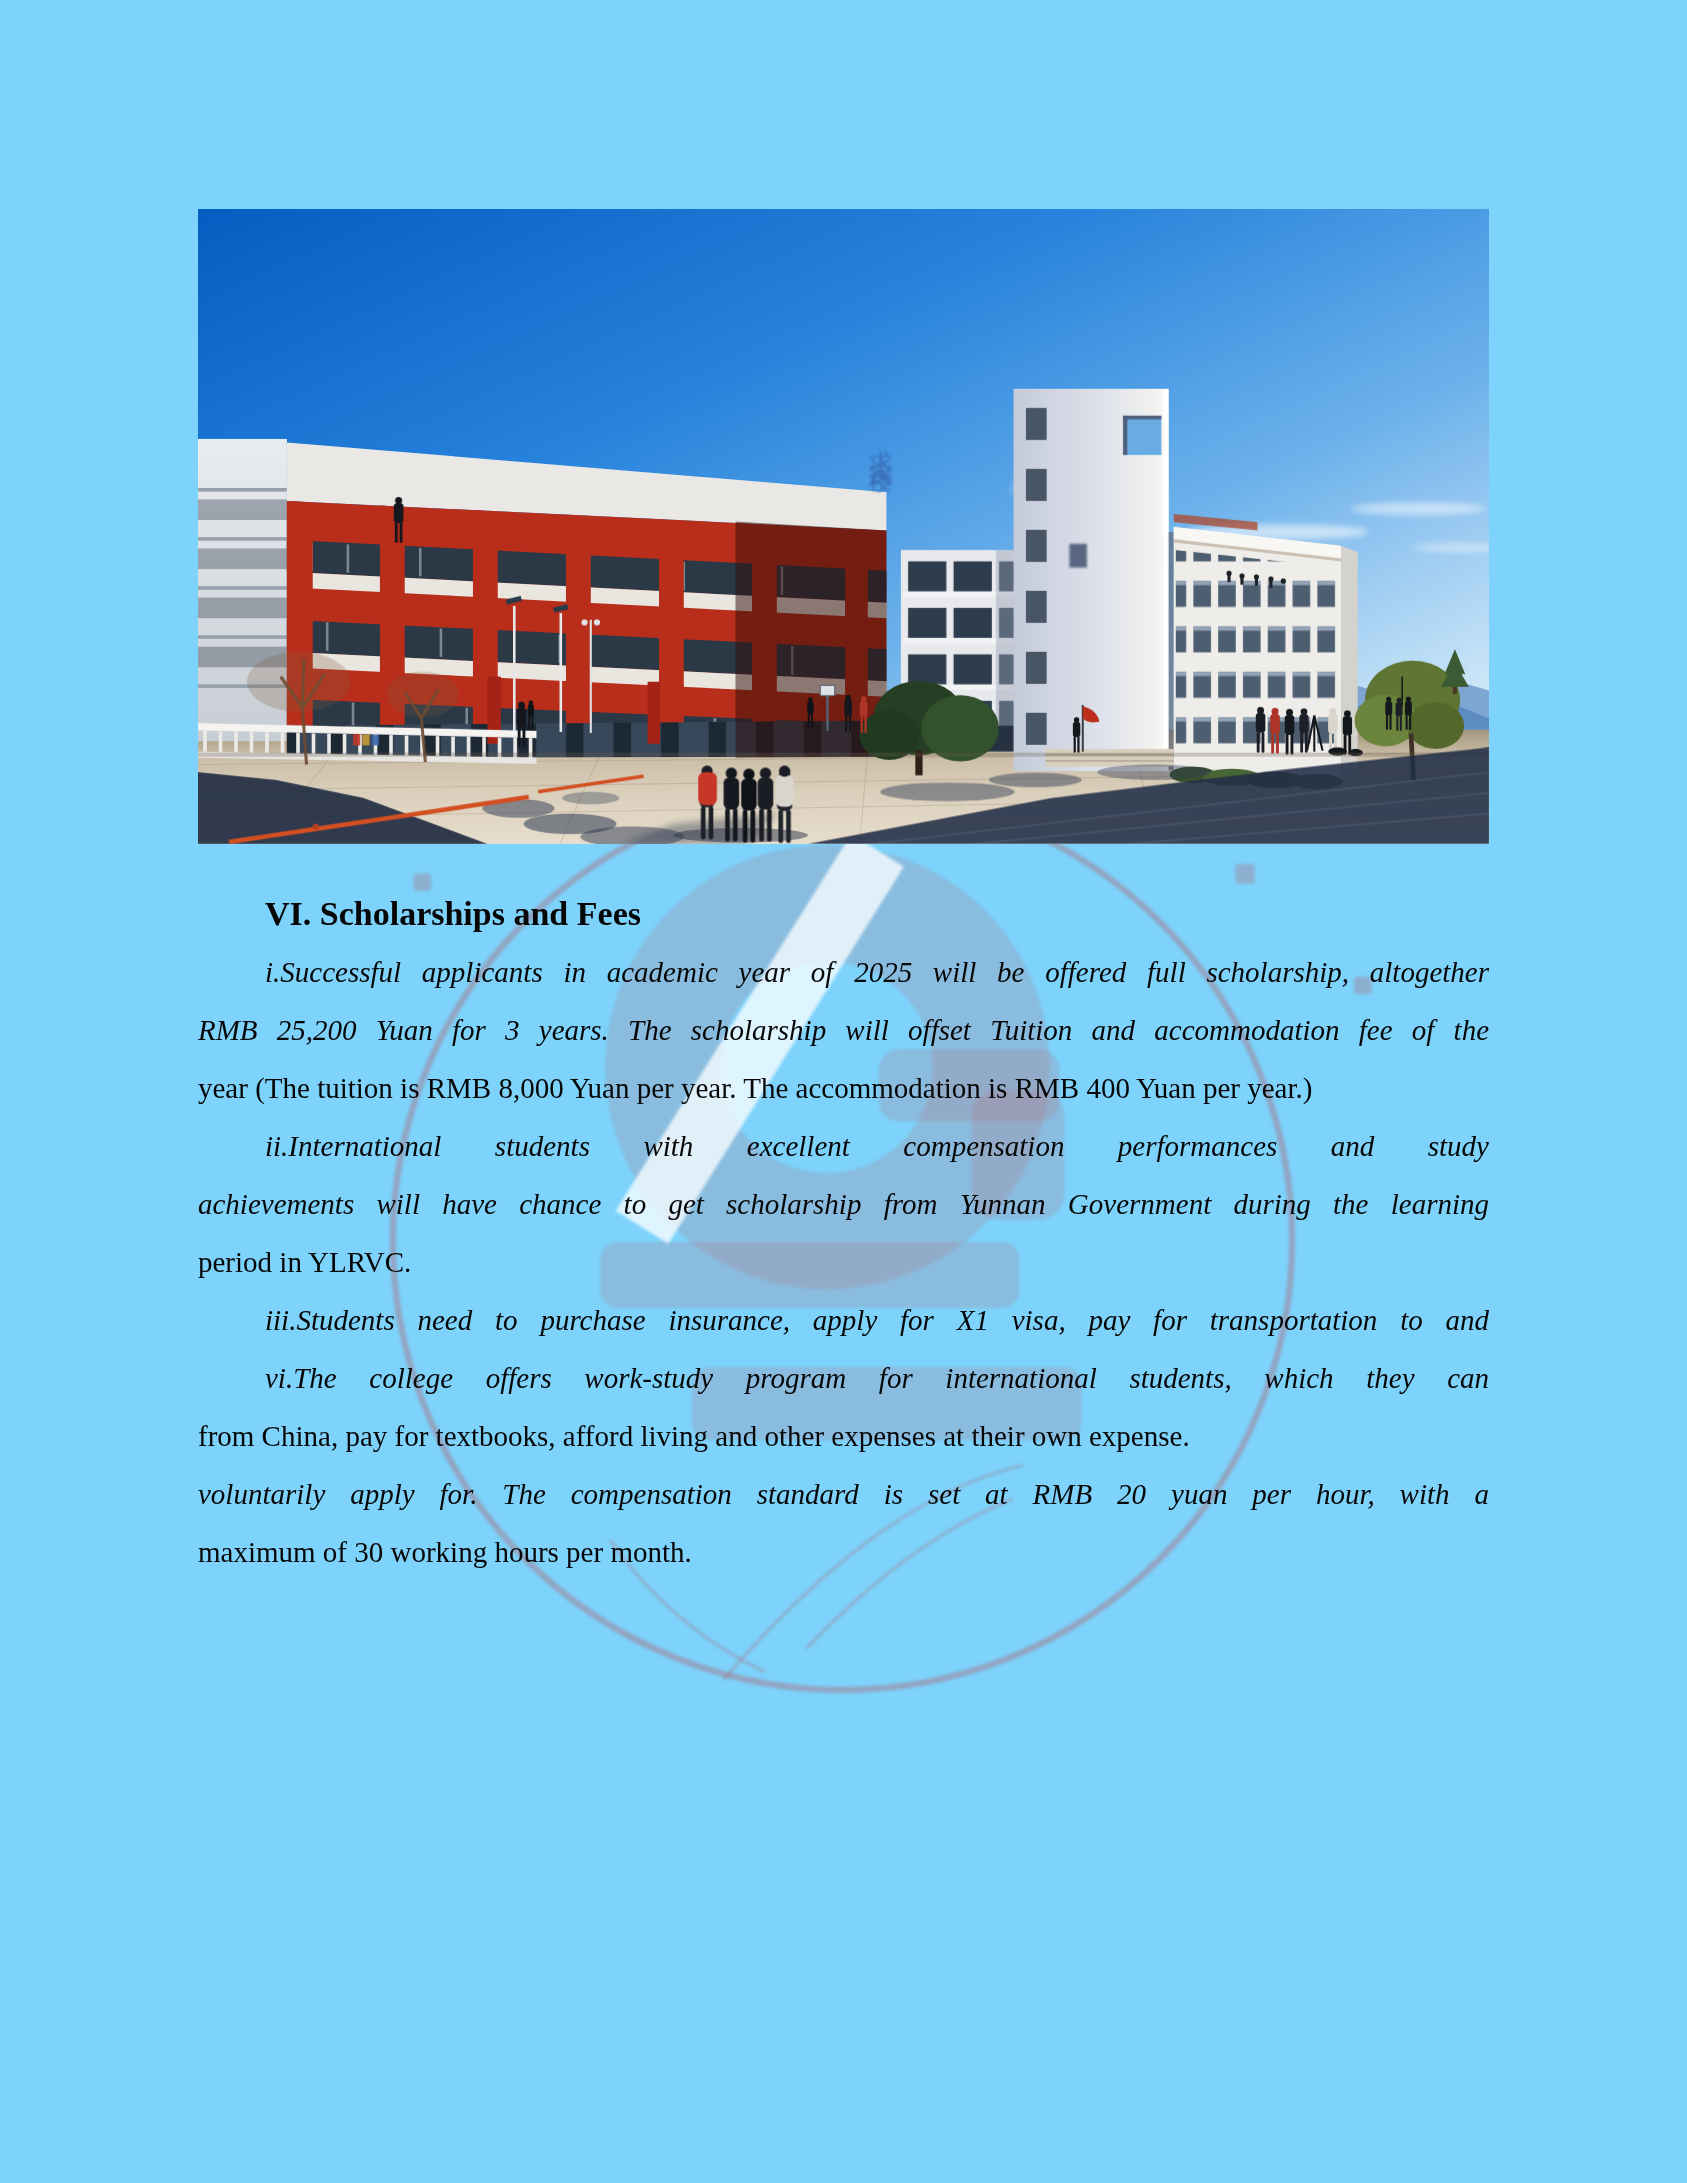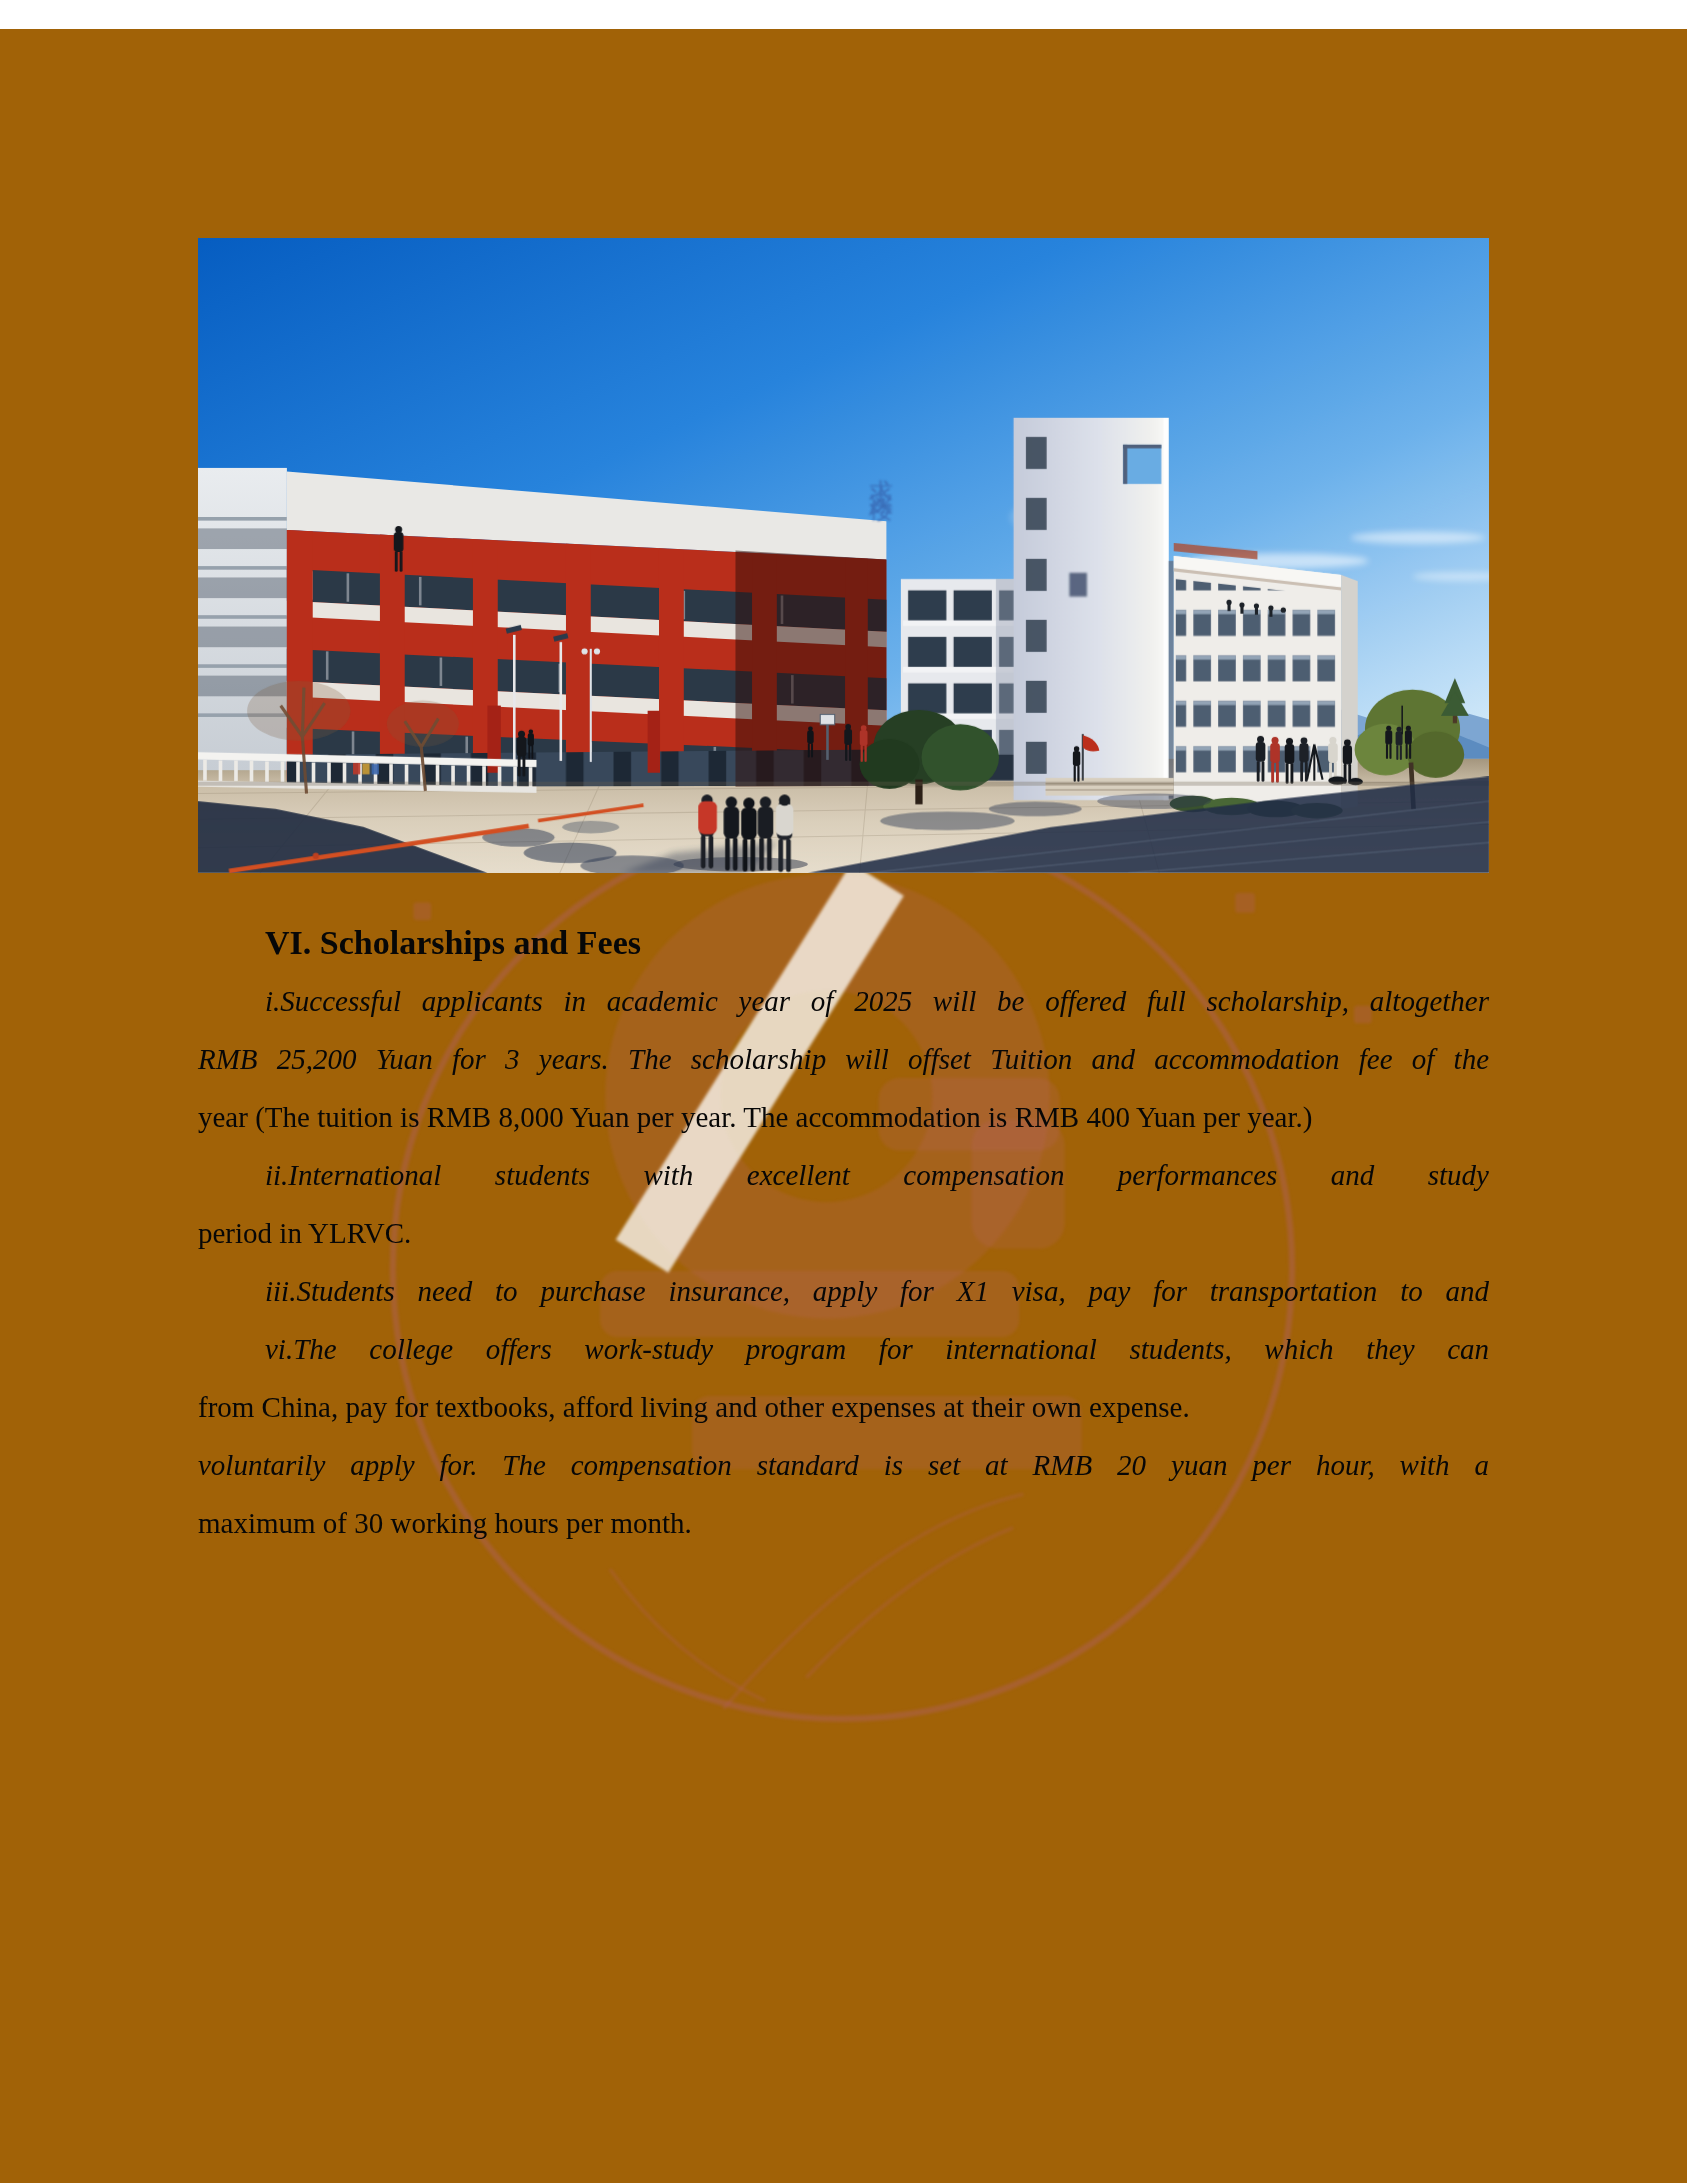--- a/index.html
+++ b/index.html
@@ -1,20 +1,20 @@
 <!DOCTYPE html>
 <html style="font-size:8.3px"><head>
 <meta charset="utf-8">
 <style>
   html,body{margin:0;padding:0;}
   body{
     width:1687px;height:2183px;position:relative;background:#ffffff;
     font-family:"Liberation Serif","DejaVu Serif",serif;overflow:hidden;
   }
-  #page{position:absolute;inset:0;background:#a16207;margin-top:29px;}
+  #page{position:absolute;inset:0;background:#7dd3fc;}
 
   
   #watermark{position:absolute;left:0;top:0;width:1687px;height:2183px;filter:blur(1.6px);pointer-events:none;}
 
   
   #photo{
     position:absolute;left:198px;top:209px;width:1291px;height:635px;
     overflow:hidden;filter:saturate(1.06) blur(0.3px);
   }
   #photo svg{display:block;width:1291px;height:635px;}
@@ -461,20 +461,21 @@
     <div id="tower-sign">求实楼</div>
   </div>
 
   <div id="text-block">
     <div class="heading">VI. Scholarships and Fees</div>
     <div id="paragraphs">
         <div class="line first fill">i.Successful applicants in academic year of 2025 will be offered full scholarship, altogether</div>
         <div class="line fill">RMB 25,200 Yuan for 3 years. The scholarship will offset Tuition and accommodation fee of the</div>
         <div class="line">year (The tuition is RMB 8,000 Yuan per year. The accommodation is RMB 400 Yuan per year.)</div>
         <div class="line first fill">ii.International students with excellent compensation performances and study</div>
+        <div class="line fill">achievements will have chance to get scholarship from Yunnan Government during the learning</div>
         <div class="line">period in YLRVC.</div>
         <div class="line first fill">iii.Students need to purchase insurance, apply for X1 visa, pay for transportation to and</div>
         <div class="line first fill">vi.The college offers work-study program for international students, which they can</div>
         <div class="line">from China, pay for textbooks, afford living and other expenses at their own expense.</div>
         <div class="line fill">voluntarily apply for. The compensation standard is set at RMB 20 yuan per hour, with a</div>
         <div class="line">maximum of 30 working hours per month.</div>
       </div>
   </div>
 
 </div>

